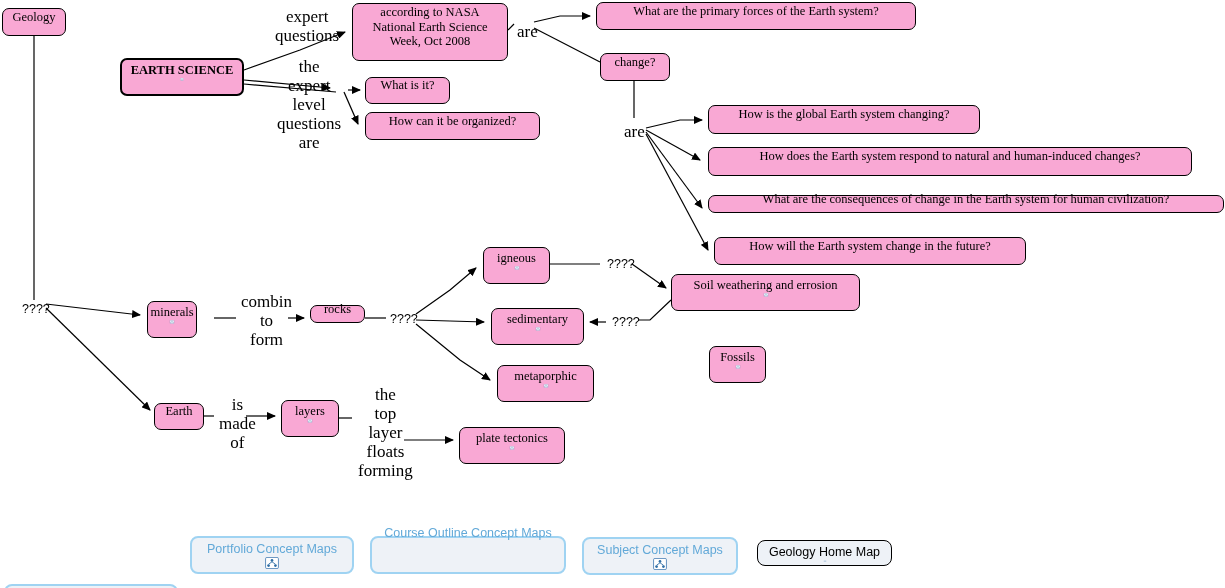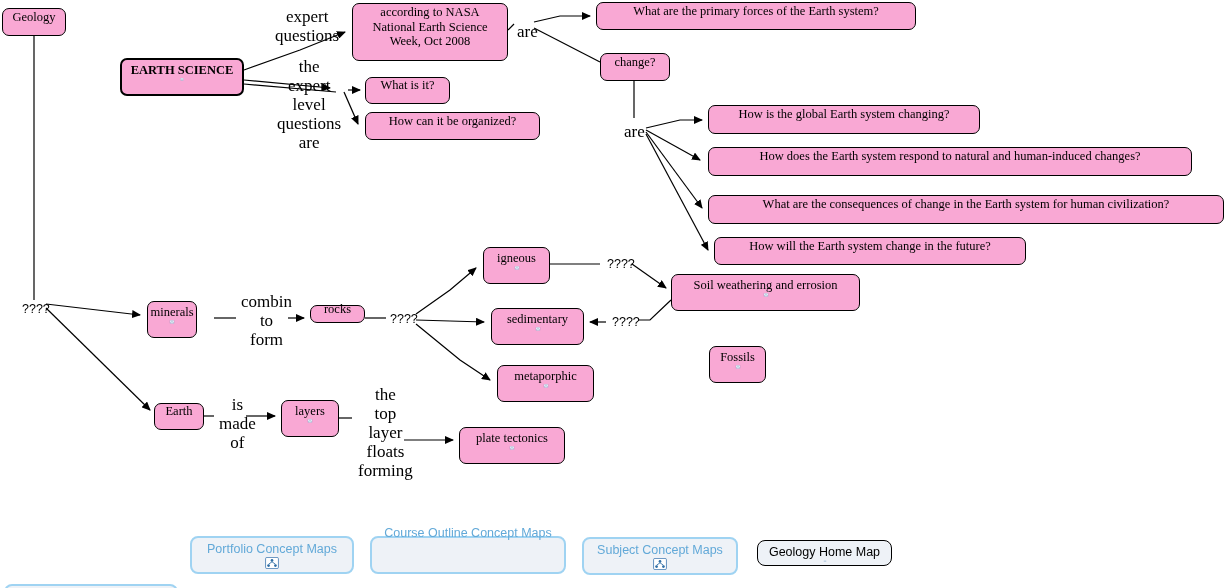--- a/index.html
+++ b/index.html
@@ -185,21 +185,21 @@
   </div>
 
   <div class="node" style="left:708px;top:105px;width:272px;height:29px;">
     <span class="lbl">How is the global Earth system changing?</span>
   </div>
 
   <div class="node" style="left:708px;top:147px;width:484px;height:29px;">
     <span class="lbl">How does the Earth system respond to natural and human-induced changes?</span>
   </div>
 
-  <div class="node" style="left:708px;top:195px;width:516px;height:29px;">
+  <div class="node" style="left:708px;top:195px;width:516px;height:18px;">
     <span class="lbl">What are the consequences of change in the Earth system for human civilization?</span>
   </div>
 
   <div class="node" style="left:714px;top:237px;width:312px;height:28px;">
     <span class="lbl">How will the Earth system change in the future?</span>
   </div>
 
   <div class="node" style="left:483px;top:247px;width:67px;height:37px;">
     <span class="lbl">igneous</span>
     <svg class="ico" viewBox="0 0 16 14">

